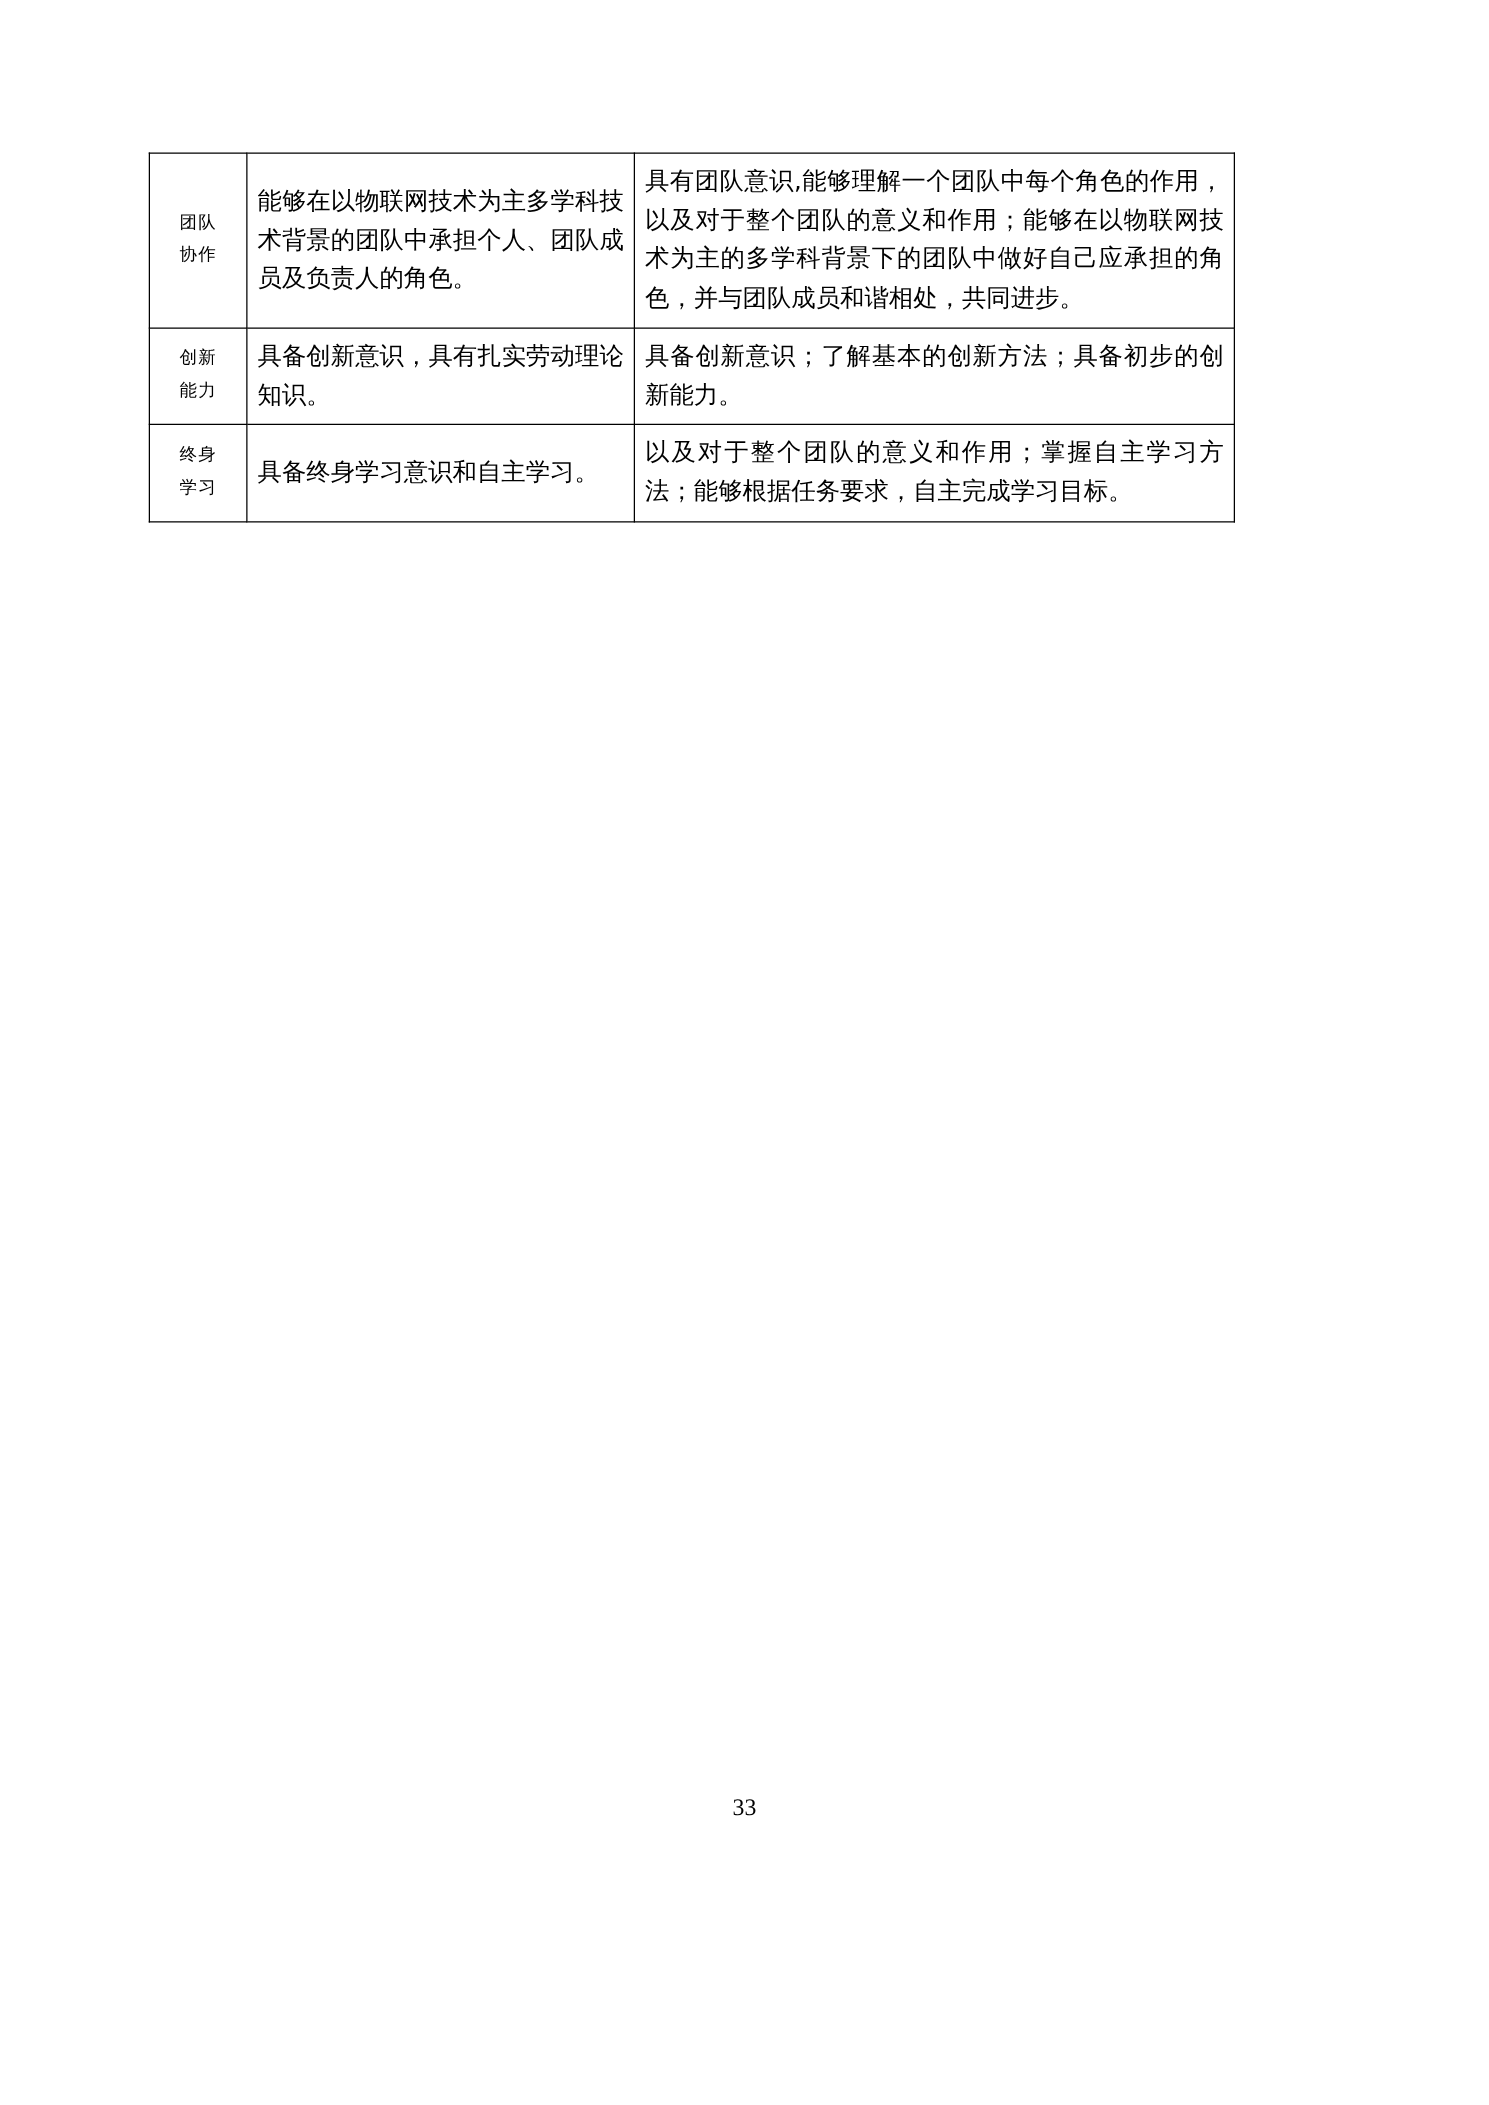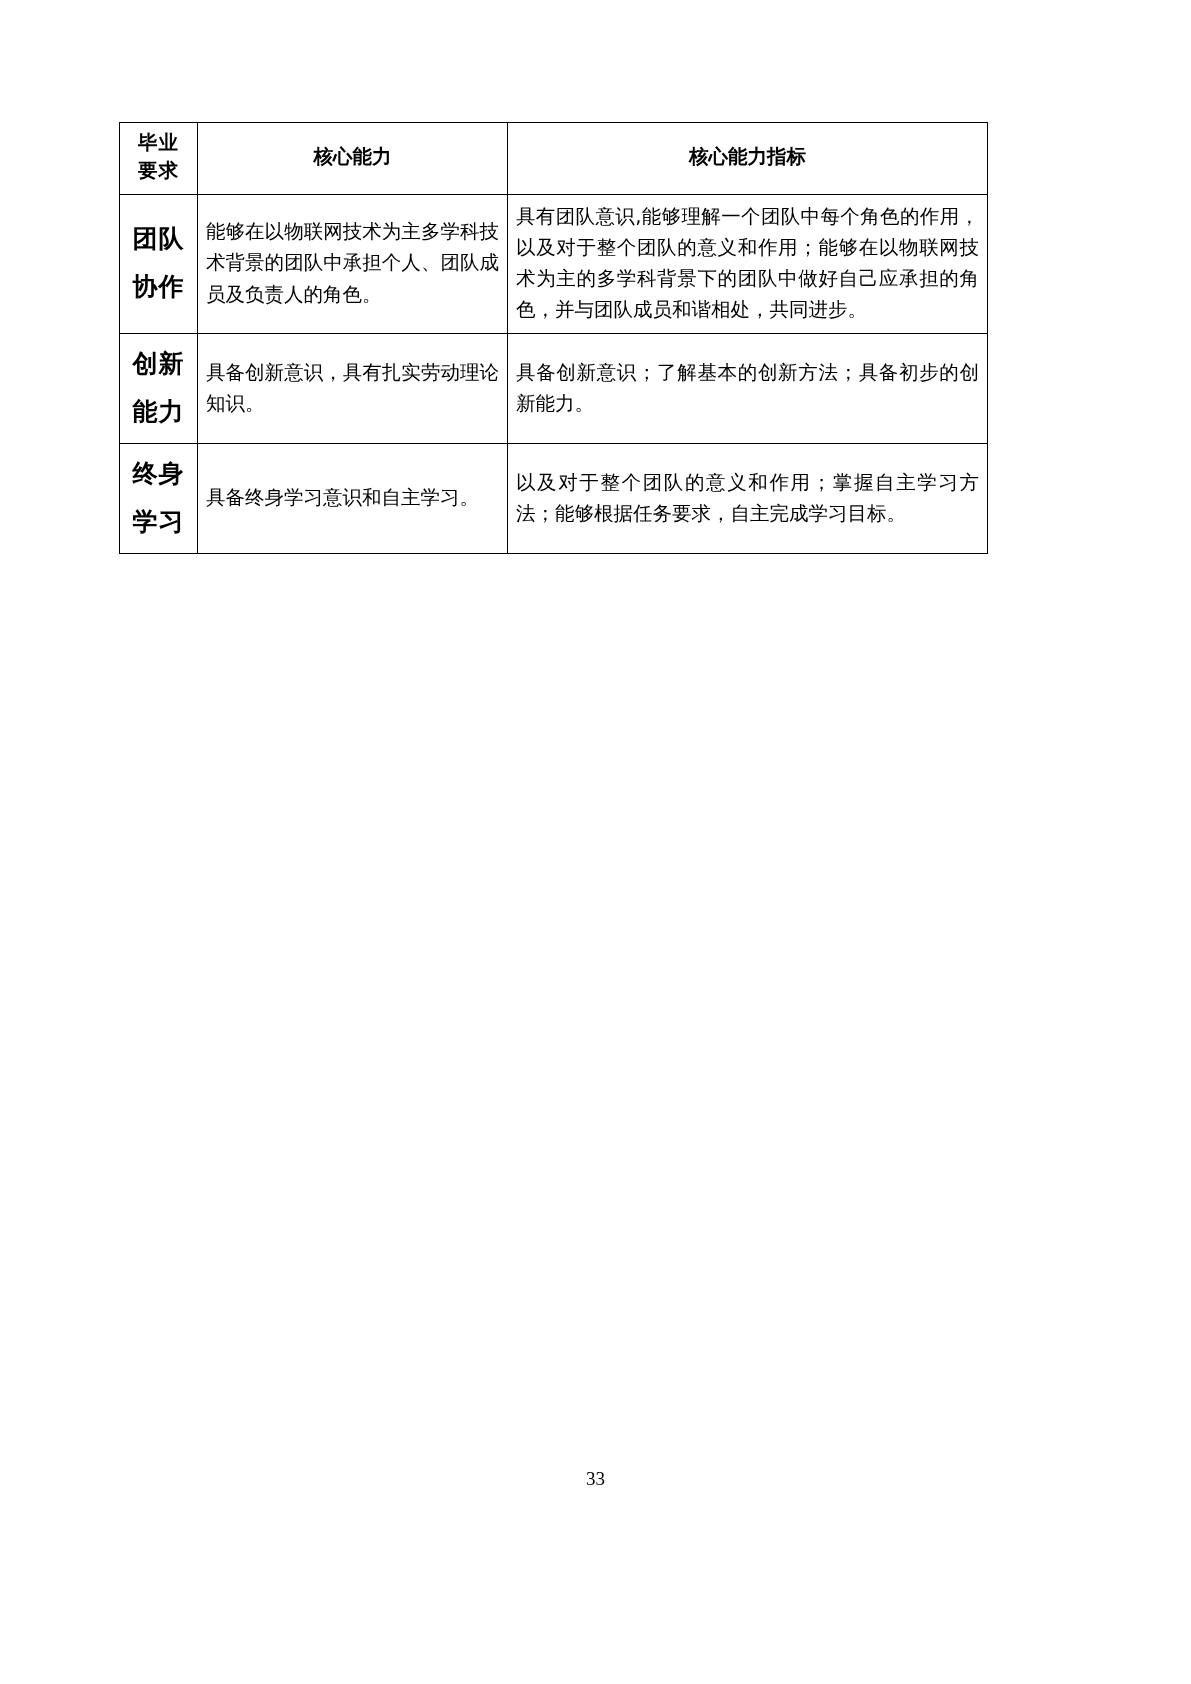--- a/index.html
+++ b/index.html
@@ -51,63 +51,55 @@
     padding-bottom: 10px;
   }
   .hdr-first {
     font-weight: bold;
     font-size: 19.5px;
     line-height: 1.45;
     text-align: center;
     letter-spacing: 1px;
   }
   .cat {
-    font-weight: bold;
-    font-size: 25px;
+    font-weight: normal;
+    font-size: 14px;
     line-height: 1.9;
     text-align: center;
     letter-spacing: 1px;
   }
   .body-text {
     font-size: 19.5px;
     line-height: 1.6;
     text-align: justify;
     text-justify: inter-ideograph;
   }
   .pageno {
     position: absolute;
-    top: 1468px;
+    top: 1436px;
     left: 0;
     width: 1191px;
     text-align: center;
     font-size: 19px;
     font-family: "Liberation Serif", serif;
   }
 </style>
 </head>
 <body>
 
 <div class="page">
 
   <div class="table-wrap">
     <table class="req">
       <colgroup>
         <col class="c1">
         <col class="c2">
         <col class="c3">
       </colgroup>
       <tbody>
-        <tr>
-          <td class="hdr-first">
-            <div>毕业</div>
-            <div>要求</div>
-          </td>
-          <td class="hdr-cell">核心能力</td>
-          <td class="hdr-cell">核心能力指标</td>
-        </tr>
 
         <tr>
           <td class="cat">
             <div>团队</div>
             <div>协作</div>
           </td>
           <td class="body-text">能够在以物联网技术为主多学科技术背景的团队中承担个人、团队成员及负责人的角色。</td>
           <td class="body-text">具有团队意识,能够理解一个团队中每个角色的作用，以及对于整个团队的意义和作用；能够在以物联网技术为主的多学科背景下的团队中做好自己应承担的角色，并与团队成员和谐相处，共同进步。</td>
         </tr>
 

